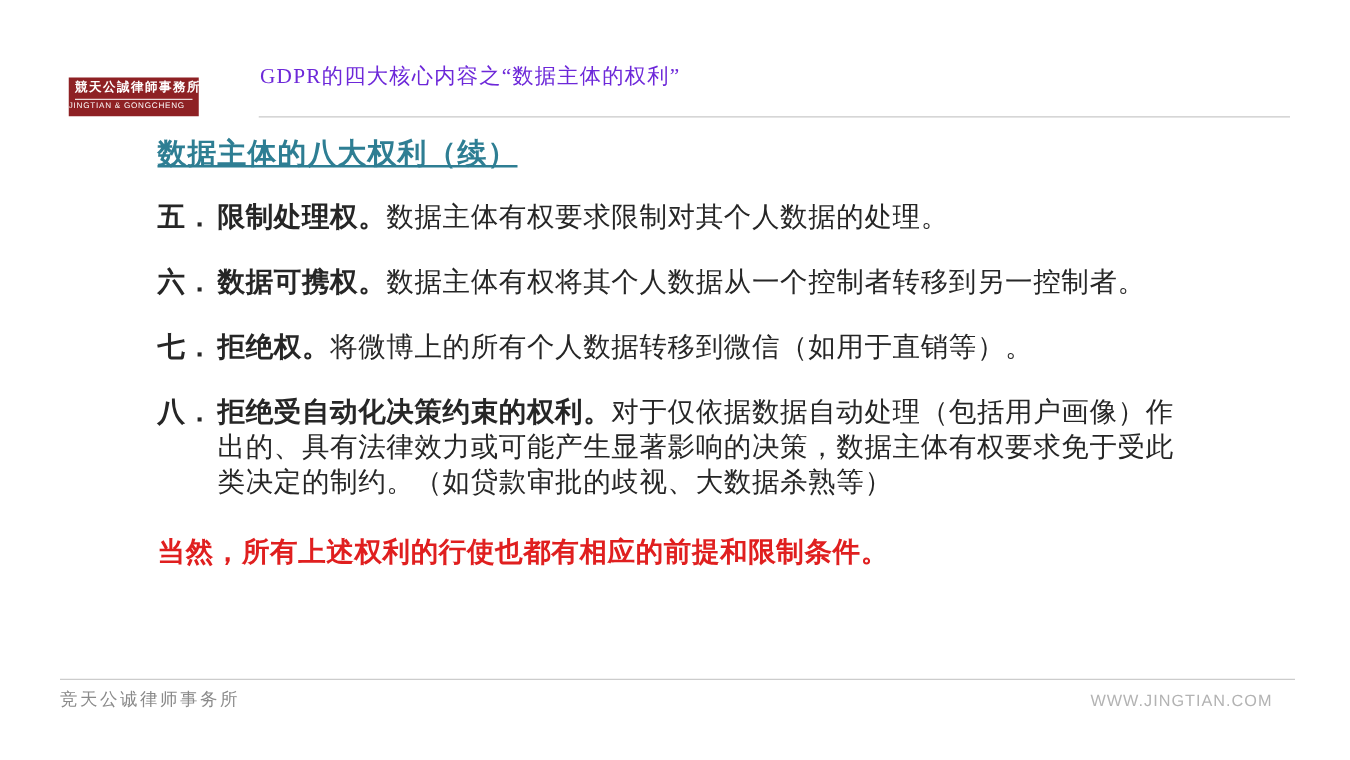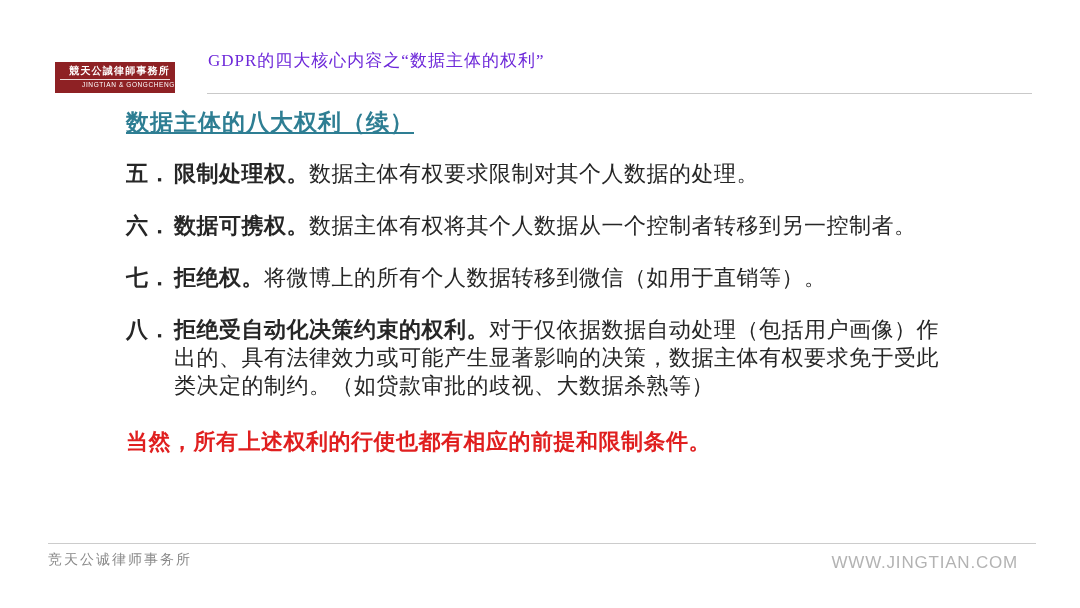--- a/index.html
+++ b/index.html
@@ -2,22 +2,22 @@
 <html><head>
 <meta charset="utf-8">
 <style>
   html,body{margin:0;padding:0;}
   body{
     width:1080px;height:608px;position:relative;background:#ffffff;
     font-family:"Liberation Serif","DejaVu Serif",serif;overflow:hidden;
   }
   
   .logo{
-    position:absolute;left:55px;top:62px;width:120px;height:31px;
-    background:#8e2124;color:#ffffff;text-align:right;box-sizing:border-box;
+    position:absolute;left:55px;top:62px;width:104px;height:31px;
+    background:#8e2124;color:#ffffff;text-align:left;box-sizing:border-box;
     padding-top:3px;
   }
   .logo-cn{
     display:block;font-size:10px;line-height:12px;letter-spacing:1.2px;
     margin:0 5px;padding-bottom:2px;border-bottom:1px solid rgba(255,255,255,.85);
     white-space:nowrap;font-weight:bold;
   }
   .logo-en{
     display:block;font-size:6.5px;line-height:10px;letter-spacing:.6px;
     font-family:"Liberation Sans","DejaVu Sans",sans-serif;white-space:nowrap;
@@ -48,21 +48,21 @@
   .note{font-weight:bold;letter-spacing:.5px;margin-top:28px;}
   
   .footer-rule{
     position:absolute;left:48px;top:543px;width:988px;height:1px;background:#cccccc;
   }
   .footer-firm{
     position:absolute;left:48px;top:551px;font-size:14px;color:#8a8a8a;
     letter-spacing:2px;white-space:nowrap;
   }
   .footer-site{
-    position:absolute;right:62px;top:553px;font-size:17px;color:#b3b3b3;
+    position:absolute;right:62px;top:553px;font-size:13px;color:#b3b3b3;
     letter-spacing:.8px;font-family:"Liberation Sans","DejaVu Sans",sans-serif;
     white-space:nowrap;
   }
 </style>
 </head>
 <body>
 
 <div class="logo" style="background-color: rgb(142, 33, 36);">
   <span class="logo-cn">競天公誠律師事務所</span>
   <span class="logo-en">JINGTIAN &amp; GONGCHENG</span>

